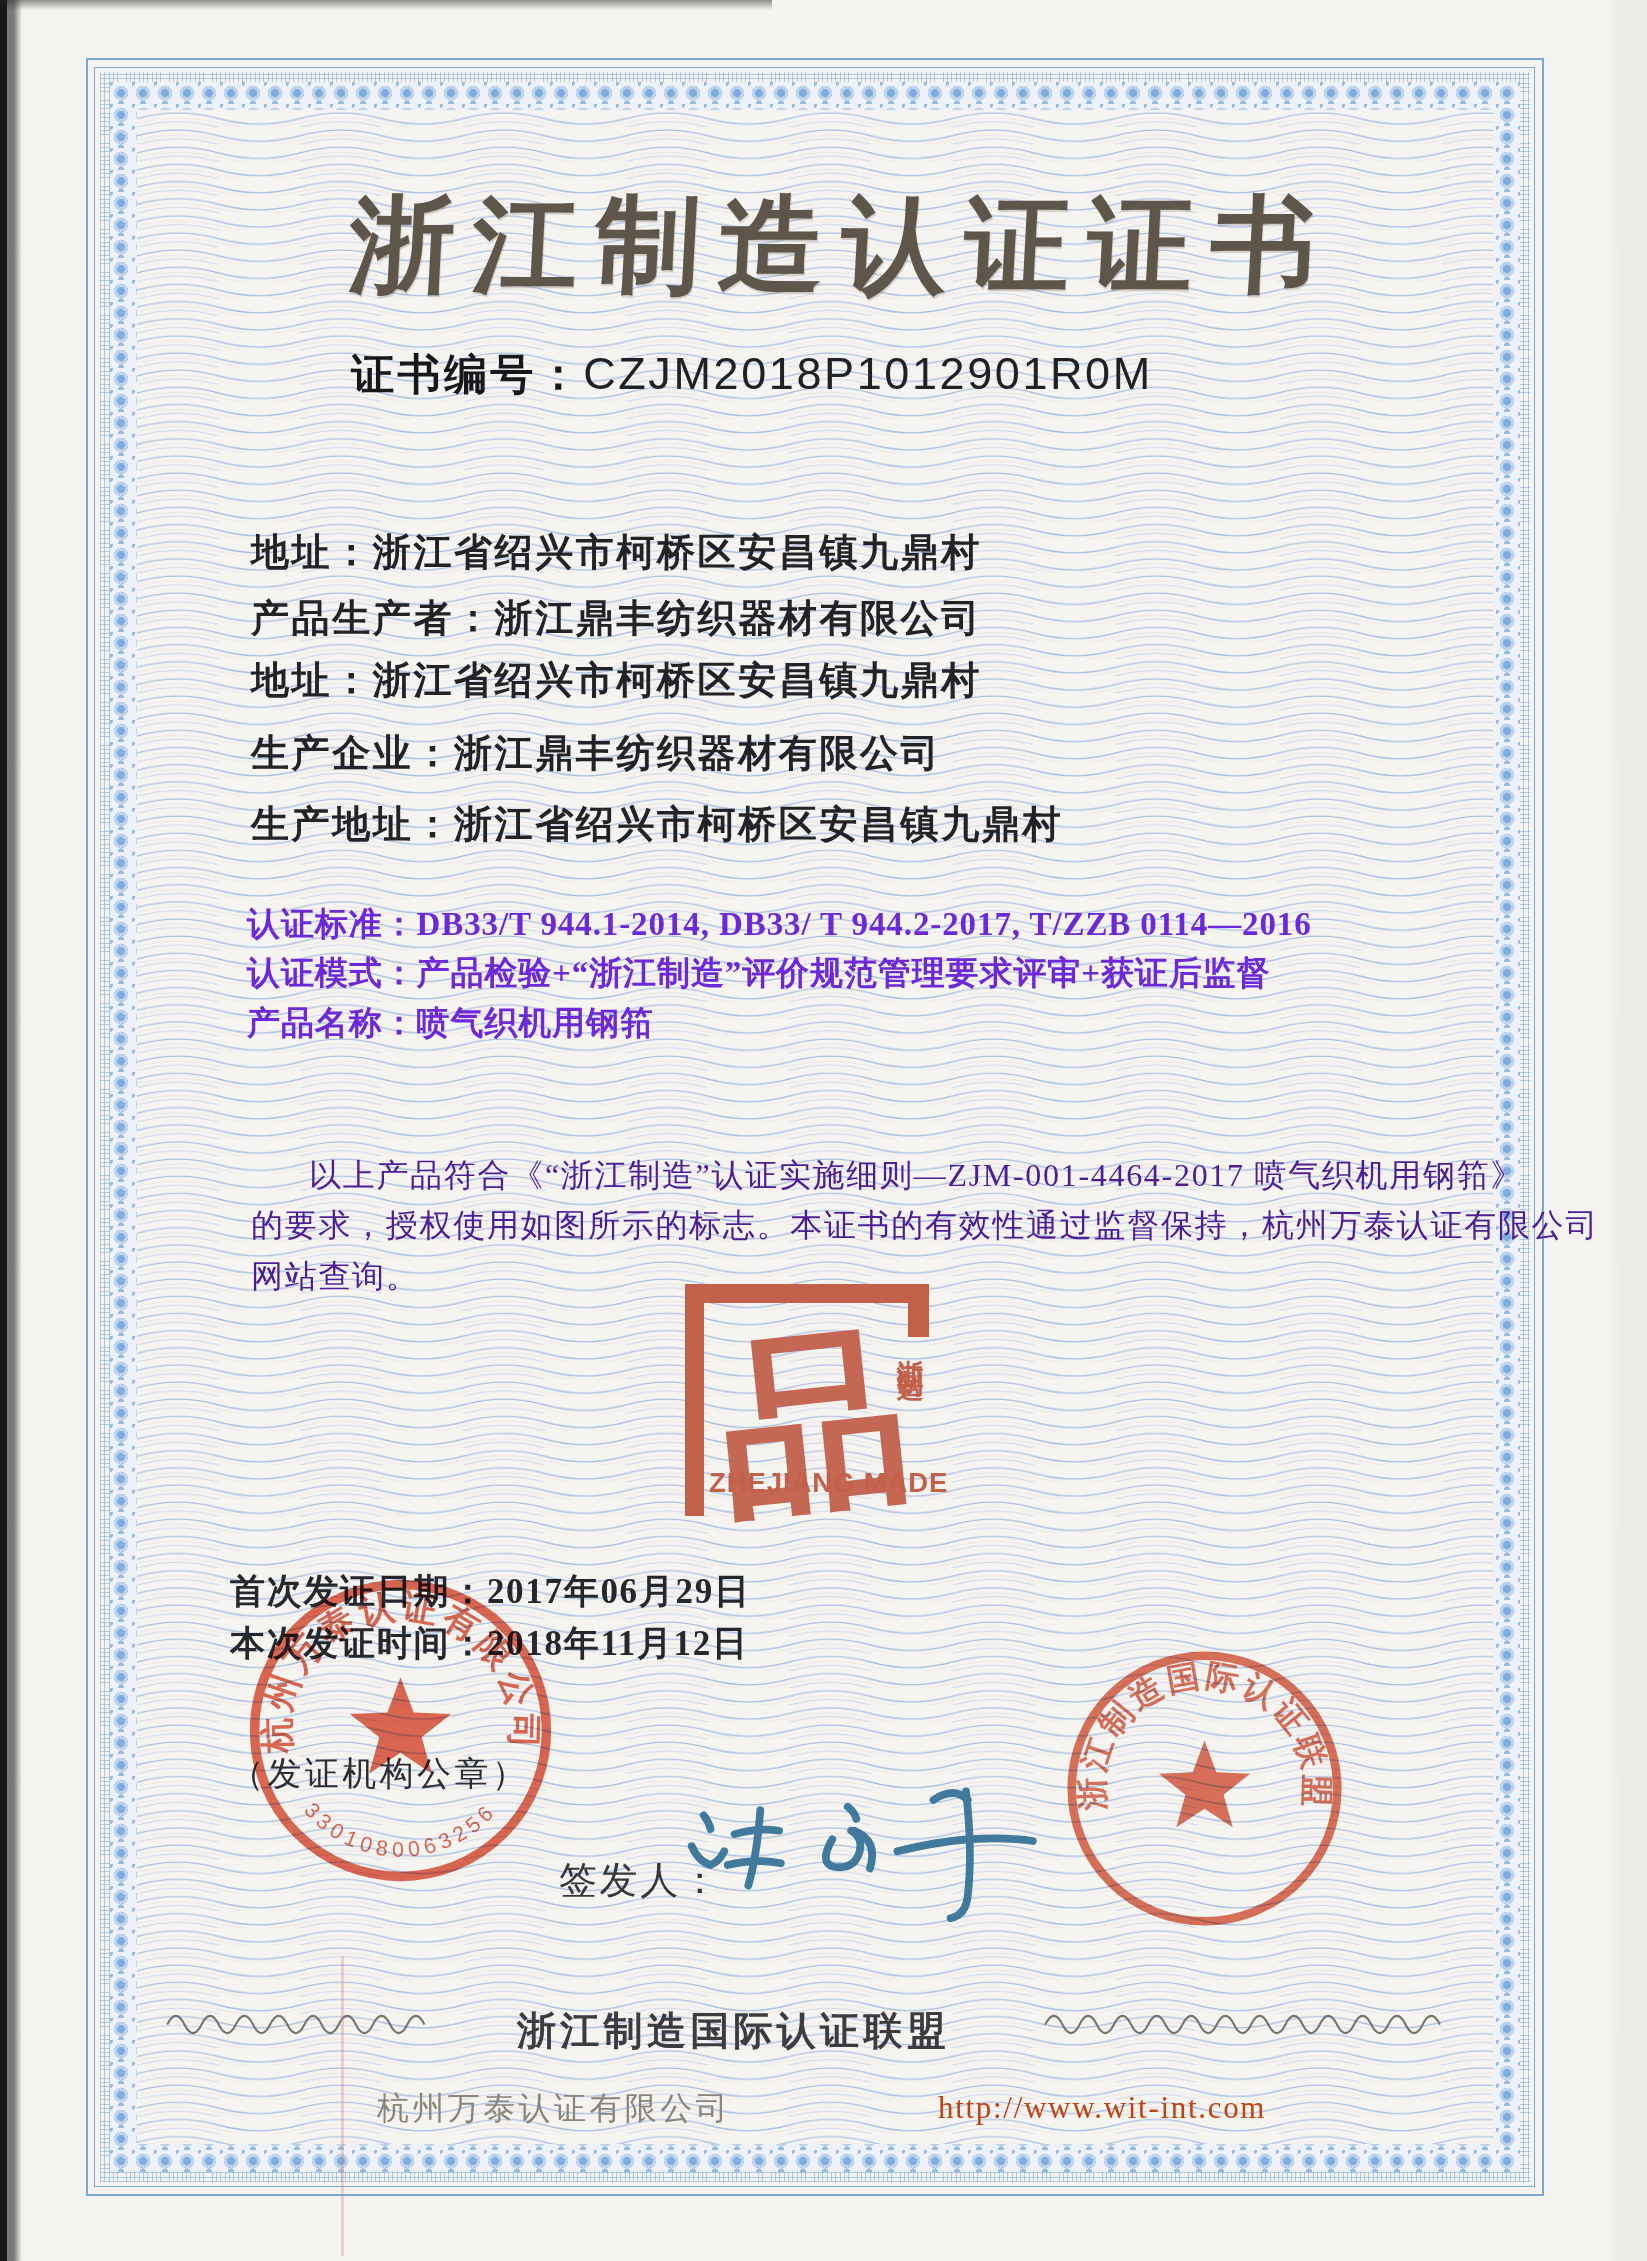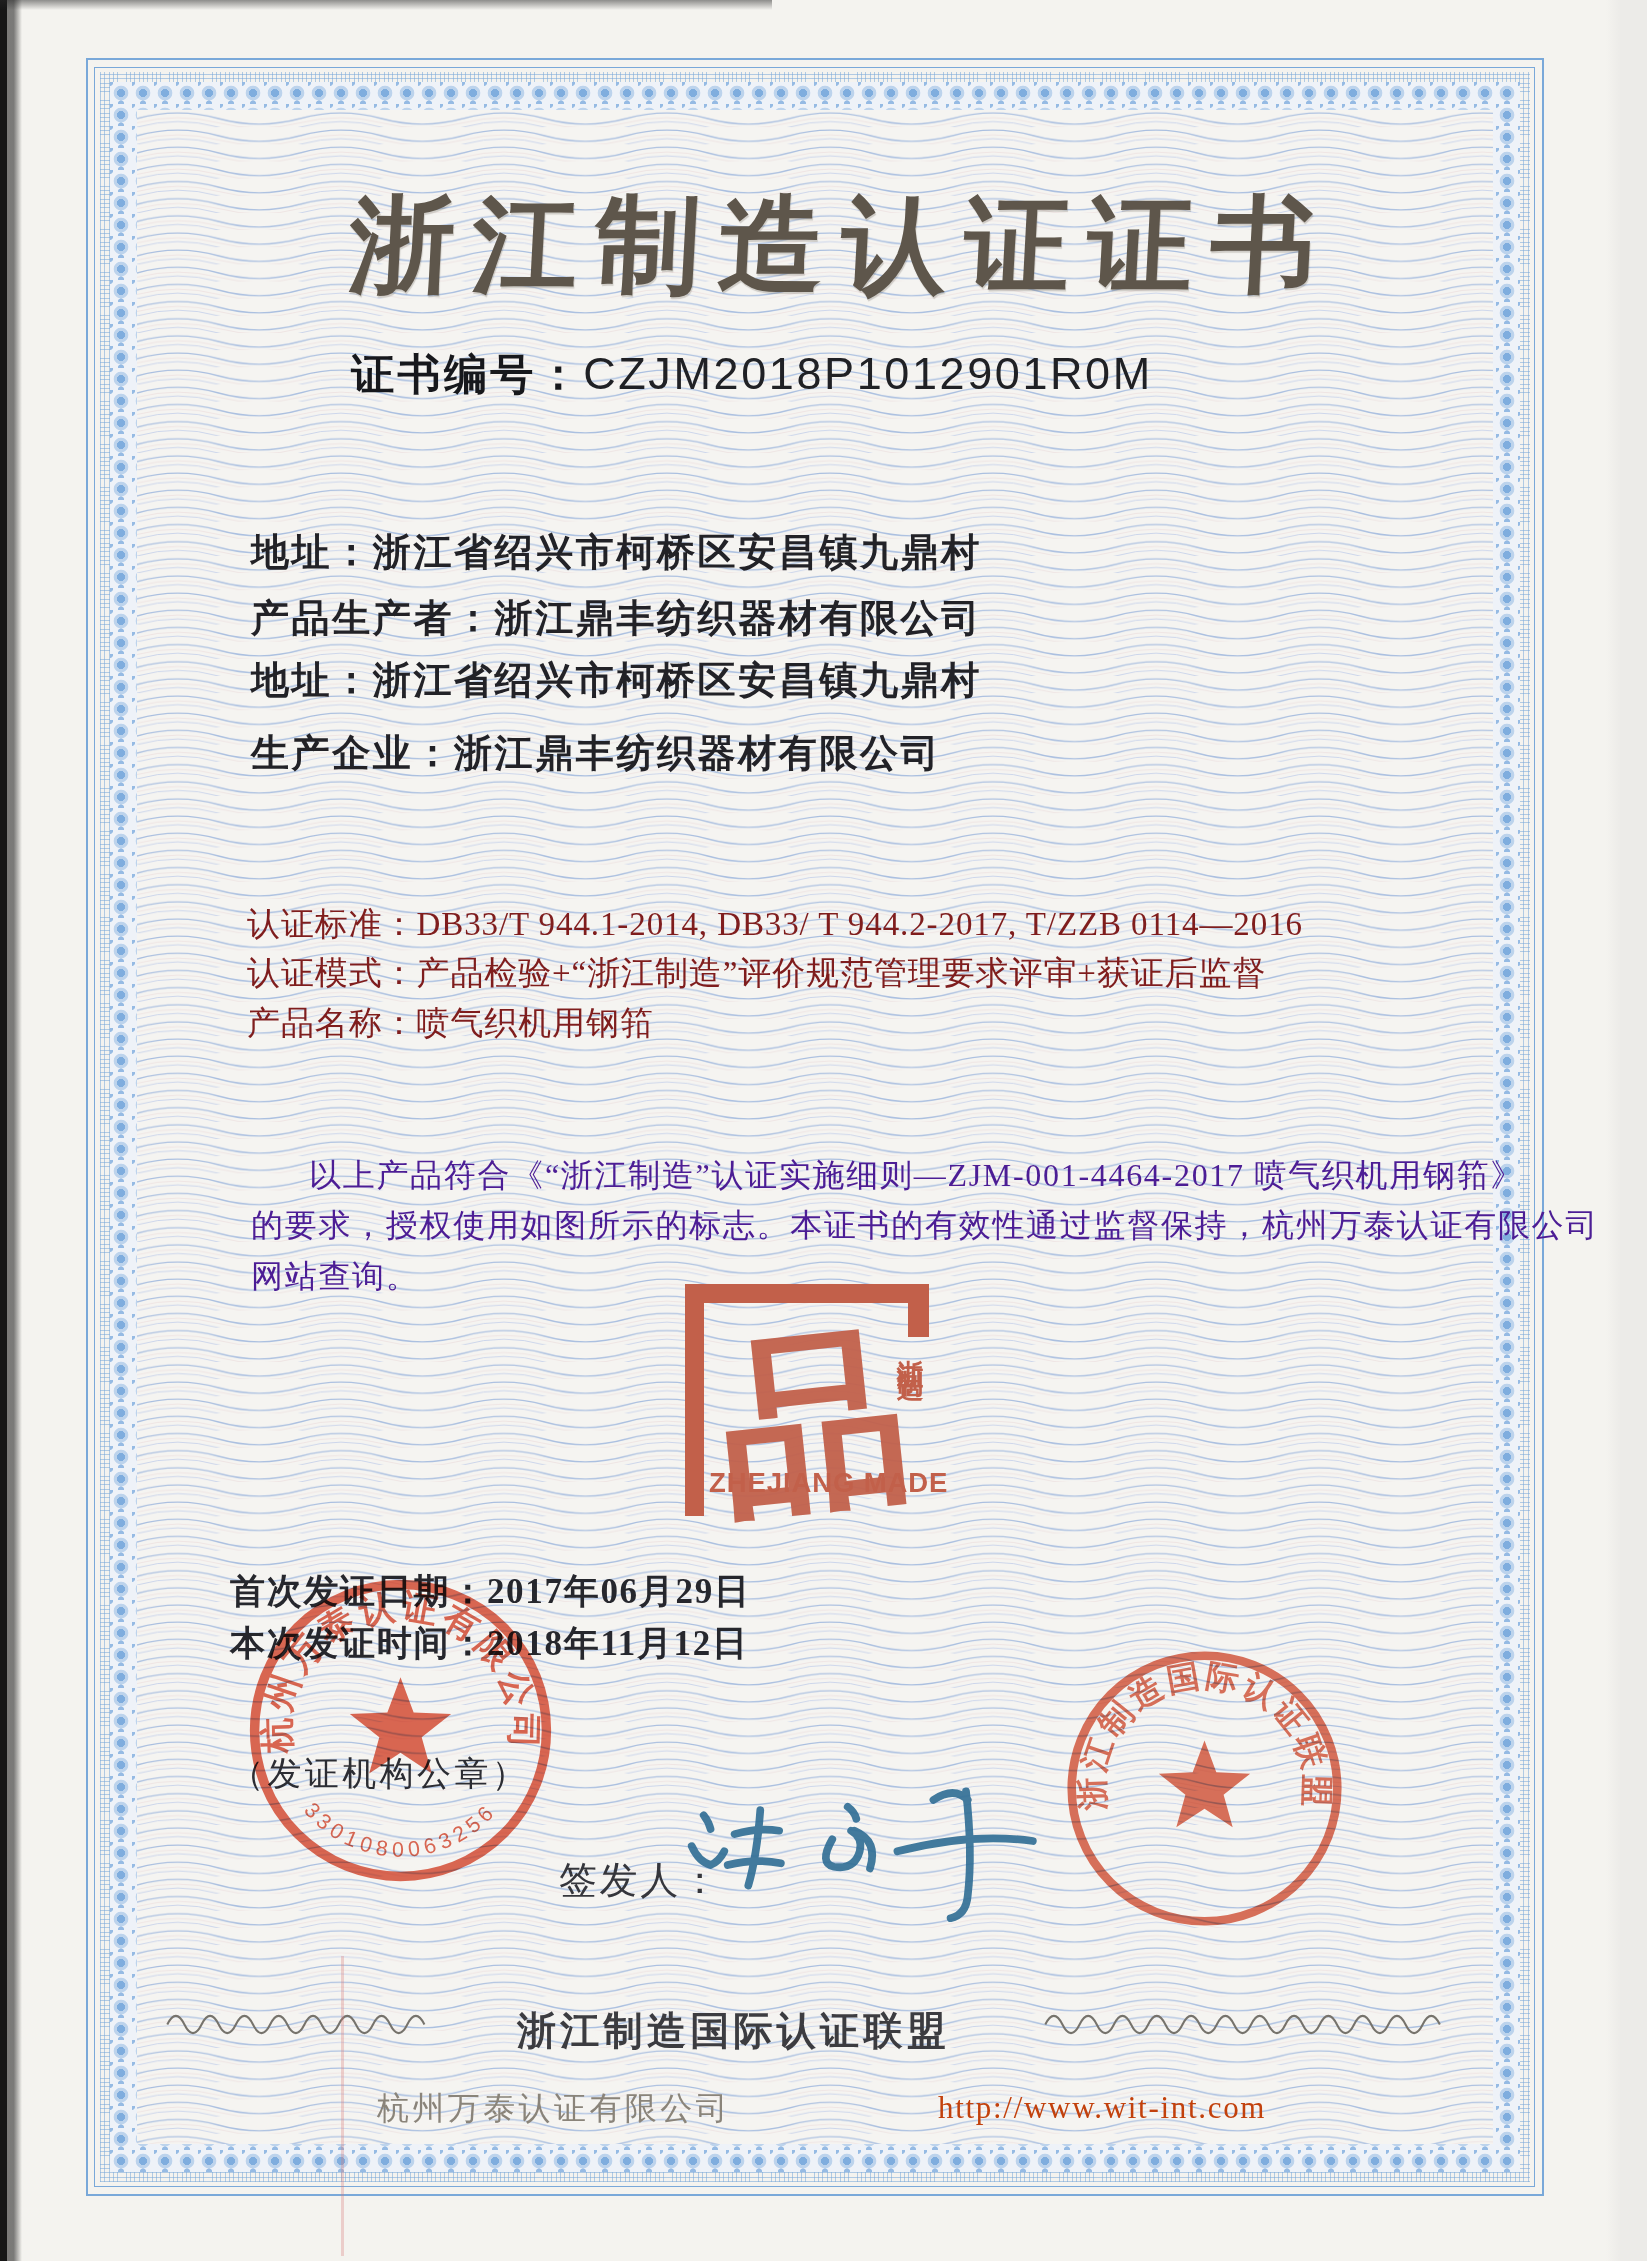--- a/index.html
+++ b/index.html
@@ -30,21 +30,21 @@
   .title{position:absolute;left:0;width:1647px;top:176px;text-align:center;
     font-size:105px;font-weight:bold;color:#5e564b;letter-spacing:18px;padding-left:18px;
     font-family:"DejaVu Serif","Liberation Serif",serif;
     text-shadow:0.9px 1.7px 0.9px rgba(94,86,75,.25);transform:skewX(-3deg);}
   .certno{position:absolute;left:0;width:1504px;top:346px;text-align:center;color:#17181c;}
   .certno-label{font-size:43px;font-weight:bold;letter-spacing:3.4px;}
   .certno-value{font-size:45px;font-family:"Liberation Sans","DejaVu Sans",sans-serif;
     letter-spacing:2.6px;color:#202125;}
   .iline{position:absolute;left:251px;font-size:38px;font-weight:bold;color:#222227;
     letter-spacing:2.6px;white-space:nowrap;}
-  .sline{position:absolute;left:247px;font-size:33px;font-weight:normal;color:#7f1d1d;
+  .sline{position:absolute;left:247px;font-size:33px;font-weight:bold;color:#6d28d9;
     letter-spacing:0.9px;white-space:nowrap;}
   .pline{position:absolute;left:251px;font-size:32px;color:#4c1d95;letter-spacing:1.7px;white-space:nowrap;margin-top:12px;}
   .dline{position:absolute;left:230px;font-size:35px;font-weight:bold;color:#26272d;
     letter-spacing:1.7px;white-space:nowrap;z-index:5;}
   .sealnote{position:absolute;left:230px;top:1751px;font-size:34px;color:#2c2d33;
     letter-spacing:3.4px;z-index:5;}
   .issuer{position:absolute;left:559px;top:1855px;font-size:38px;color:#35363c;
     letter-spacing:2.6px;z-index:5;}
 
   
@@ -107,20 +107,21 @@
   <div class="title">浙江制造认证证书</div>
 
   <div class="certno">
     <span class="certno-label">证书编号：</span><span class="certno-value">CZJM2018P1012901R0M</span>
   </div>
 
   <div class="iline" style="top:527px"><span>地址：</span><span>浙江省绍兴市柯桥区安昌镇九鼎村</span></div>
   <div class="iline" style="top:593px"><span>产品生产者：</span><span>浙江鼎丰纺织器材有限公司</span></div>
   <div class="iline" style="top:655px"><span>地址：</span><span>浙江省绍兴市柯桥区安昌镇九鼎村</span></div>
   <div class="iline" style="top:728px"><span>生产企业：</span><span>浙江鼎丰纺织器材有限公司</span></div>
+  <div class="iline" style="top:799px"><span>生产地址：</span><span>浙江省绍兴市柯桥区安昌镇九鼎村</span></div>
 
   <div class="sline" style="top:902px"><span>认证标准：</span><span>DB33/T 944.1-2014, DB33/ T 944.2-2017, T/ZZB 0114—2016</span></div>
   <div class="sline" style="top:951px"><span>认证模式：</span><span>产品检验+“浙江制造”评价规范管理要求评审+获证后监督</span></div>
   <div class="sline" style="top:1001px"><span>产品名称：</span><span>喷气织机用钢筘</span></div>
 
   <div class="pline" style="top:1142px;left:309px">以上产品符合《“浙江制造”认证实施细则—ZJM-001-4464-2017 喷气织机用钢筘》</div>
   <div class="pline" style="top:1192px">的要求，授权使用如图所示的标志。本证书的有效性通过监督保持，杭州万泰认证有限公司</div>
   <div class="pline" style="top:1243px">网站查询。</div>
 
   <div class="logo-bar" style="left:685px;top:1284px;width:244px;height:19px"></div>

